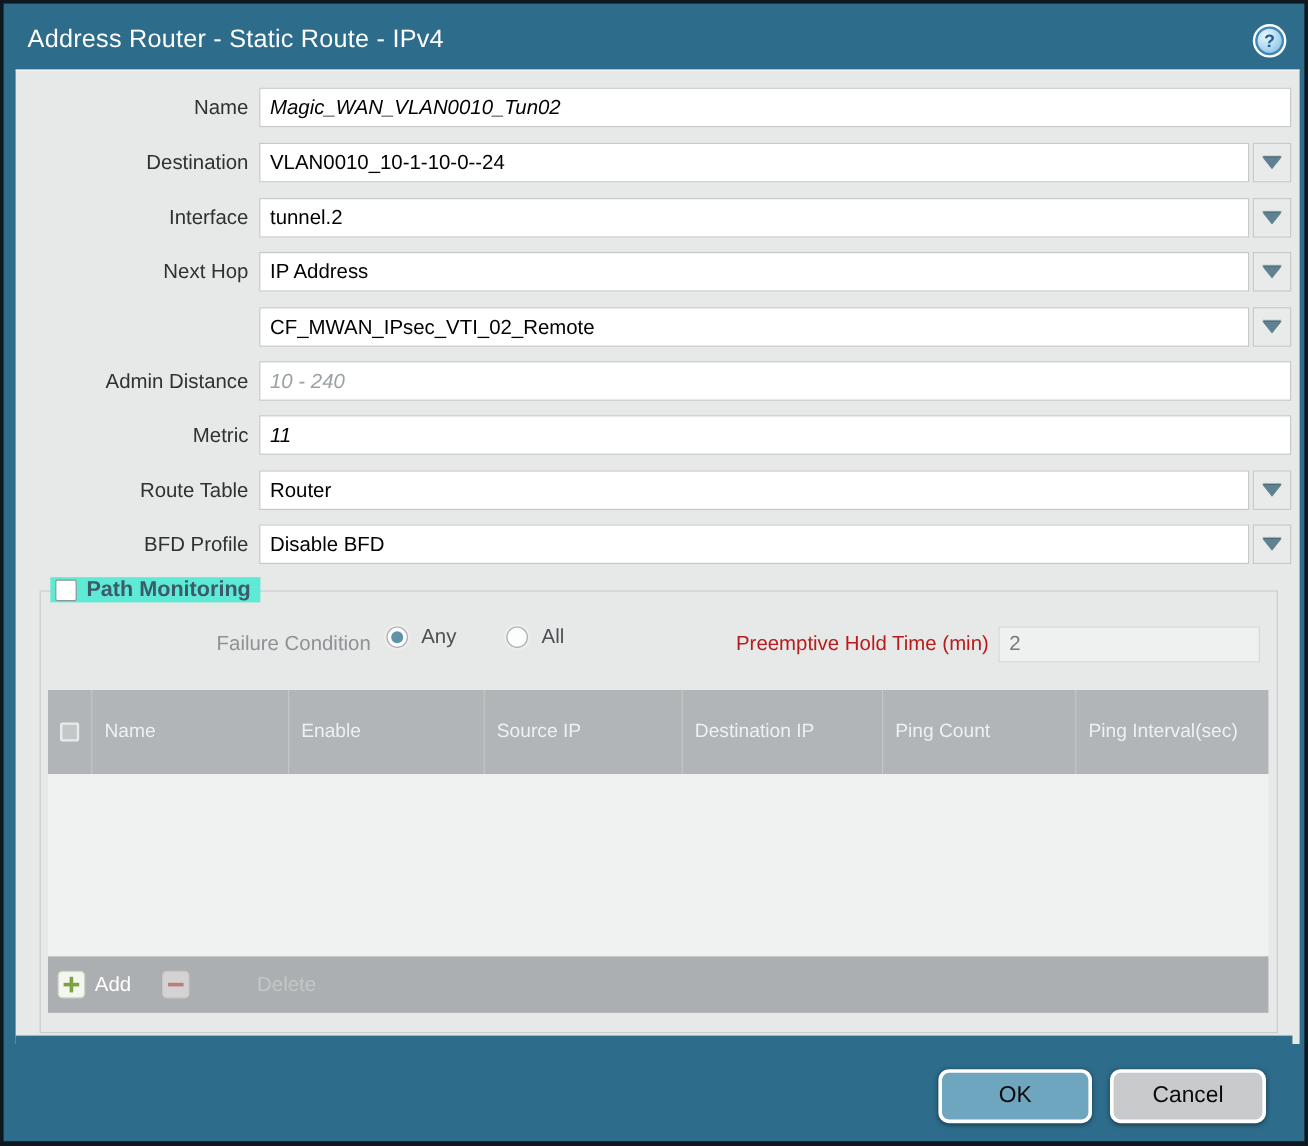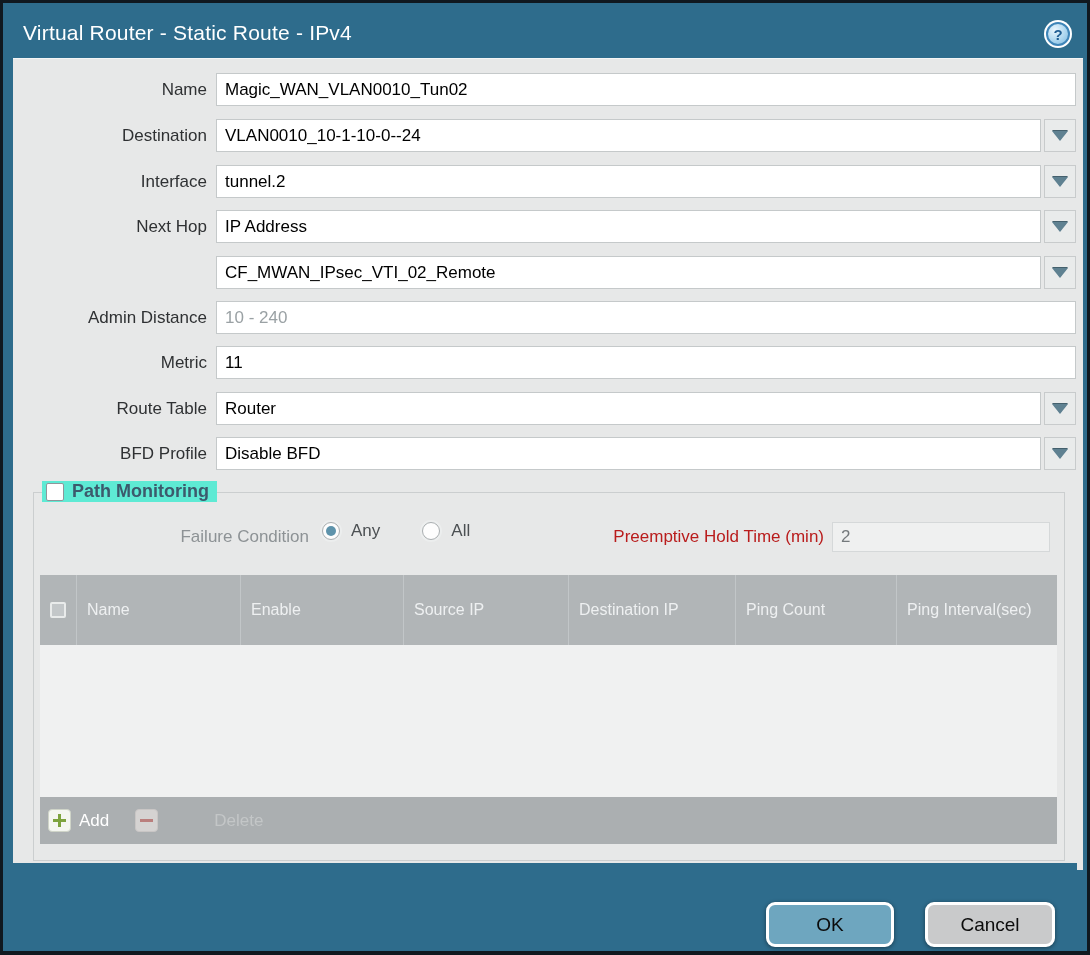--- a/index.html
+++ b/index.html
@@ -23,21 +23,21 @@
 
   .content { position:absolute; left:10px; top:55px; width:1070px; height:812px;
              background:#e7e8e8; border-top:1px solid #f4f5f5; }
 
   
   .row { position:absolute; left:20px; right:7px; height:33px; display:flex; }
   .row .lbl { width:183px; text-align:right; padding-right:9px; font-size:17px;
               color:#2f3133; line-height:33px; white-space:nowrap; }
   .row .field { flex:1; display:flex; }
   .tbox { flex:1; height:33px; background:#ffffff; border:1px solid #c5c9ca;
-          font-size:17px; color:#000; padding:0 8px; font-family:inherit; }
+          font-size:17px; color:#000; padding:0 8px; font-family:inherit;font-style:italic; }
   input.tbox::placeholder { color:#9aa1a4; }
   .combo { flex:1; display:flex; }
   .combo-text { flex:1; height:33px; background:#ffffff; border:1px solid #c5c9ca;
                 font-size:17px; color:#000; padding:0 8px; line-height:31px; }
   .combo-btn { width:32px; height:33px; margin-left:3px; background:#e9ebeb;
                border:1px solid #c8cbcc; display:flex; align-items:center;
                justify-content:center; cursor:pointer; }
   .tri { width:0; height:0; border-left:8px solid transparent;
          border-right:8px solid transparent; border-top:10px solid #5f8191;
          filter:drop-shadow(0 -1px 0 #44606d); }
@@ -89,34 +89,34 @@
   .icon-plus::after  { left:9px; top:4px; width:3px; height:13px; }
   .icon-minus { background:#e4e0de; border-color:#d3cecc; opacity:.75; }
   .icon-minus::before { content:""; position:absolute; left:4px; top:9px;
                         width:13px; height:3px; background:#c0706c; }
   .tbtn-lbl { font-size:17px; color:#ffffff; }
   .tbtn.disabled .tbtn-lbl { color:#c3c6c7;margin-left:48px; }
 
   
   .footer { position:absolute; left:10px; bottom:4px; right:10px; height:84px;
             background:#2e6c8c; display:flex; justify-content:flex-end;
-            align-items:flex-end; padding:16px 22px 0 0; gap:31px; }
+            align-items:center; padding:16px 22px 0 0; gap:15px; }
   .btn { height:45px; border-radius:9px; border:3px solid #ffffff; font-size:19px;
          color:#0b0b0b; font-family:inherit; cursor:pointer;
          box-shadow:0 1px 4px rgba(0,0,0,.45); }
   .btn-ok { width:128px; background:#6ea6bf; }
   .btn-cancel { width:130px; background:#c9cacb; }
 </style>
 </head>
 <body>
 
 <div class="frame">
 
   <div class="titlebar">
-    <div class="title">Virtual Router - Static Route - IPv4</div>
+    <div class="title">Address Router - Static Route - IPv4</div>
     <div class="help">
       <div class="help-inner">?</div>
     </div>
   </div>
 
   <div class="content">
 
     <div class="row" style="top:14px;">
       <div class="lbl">Name</div>
       <div class="field">

